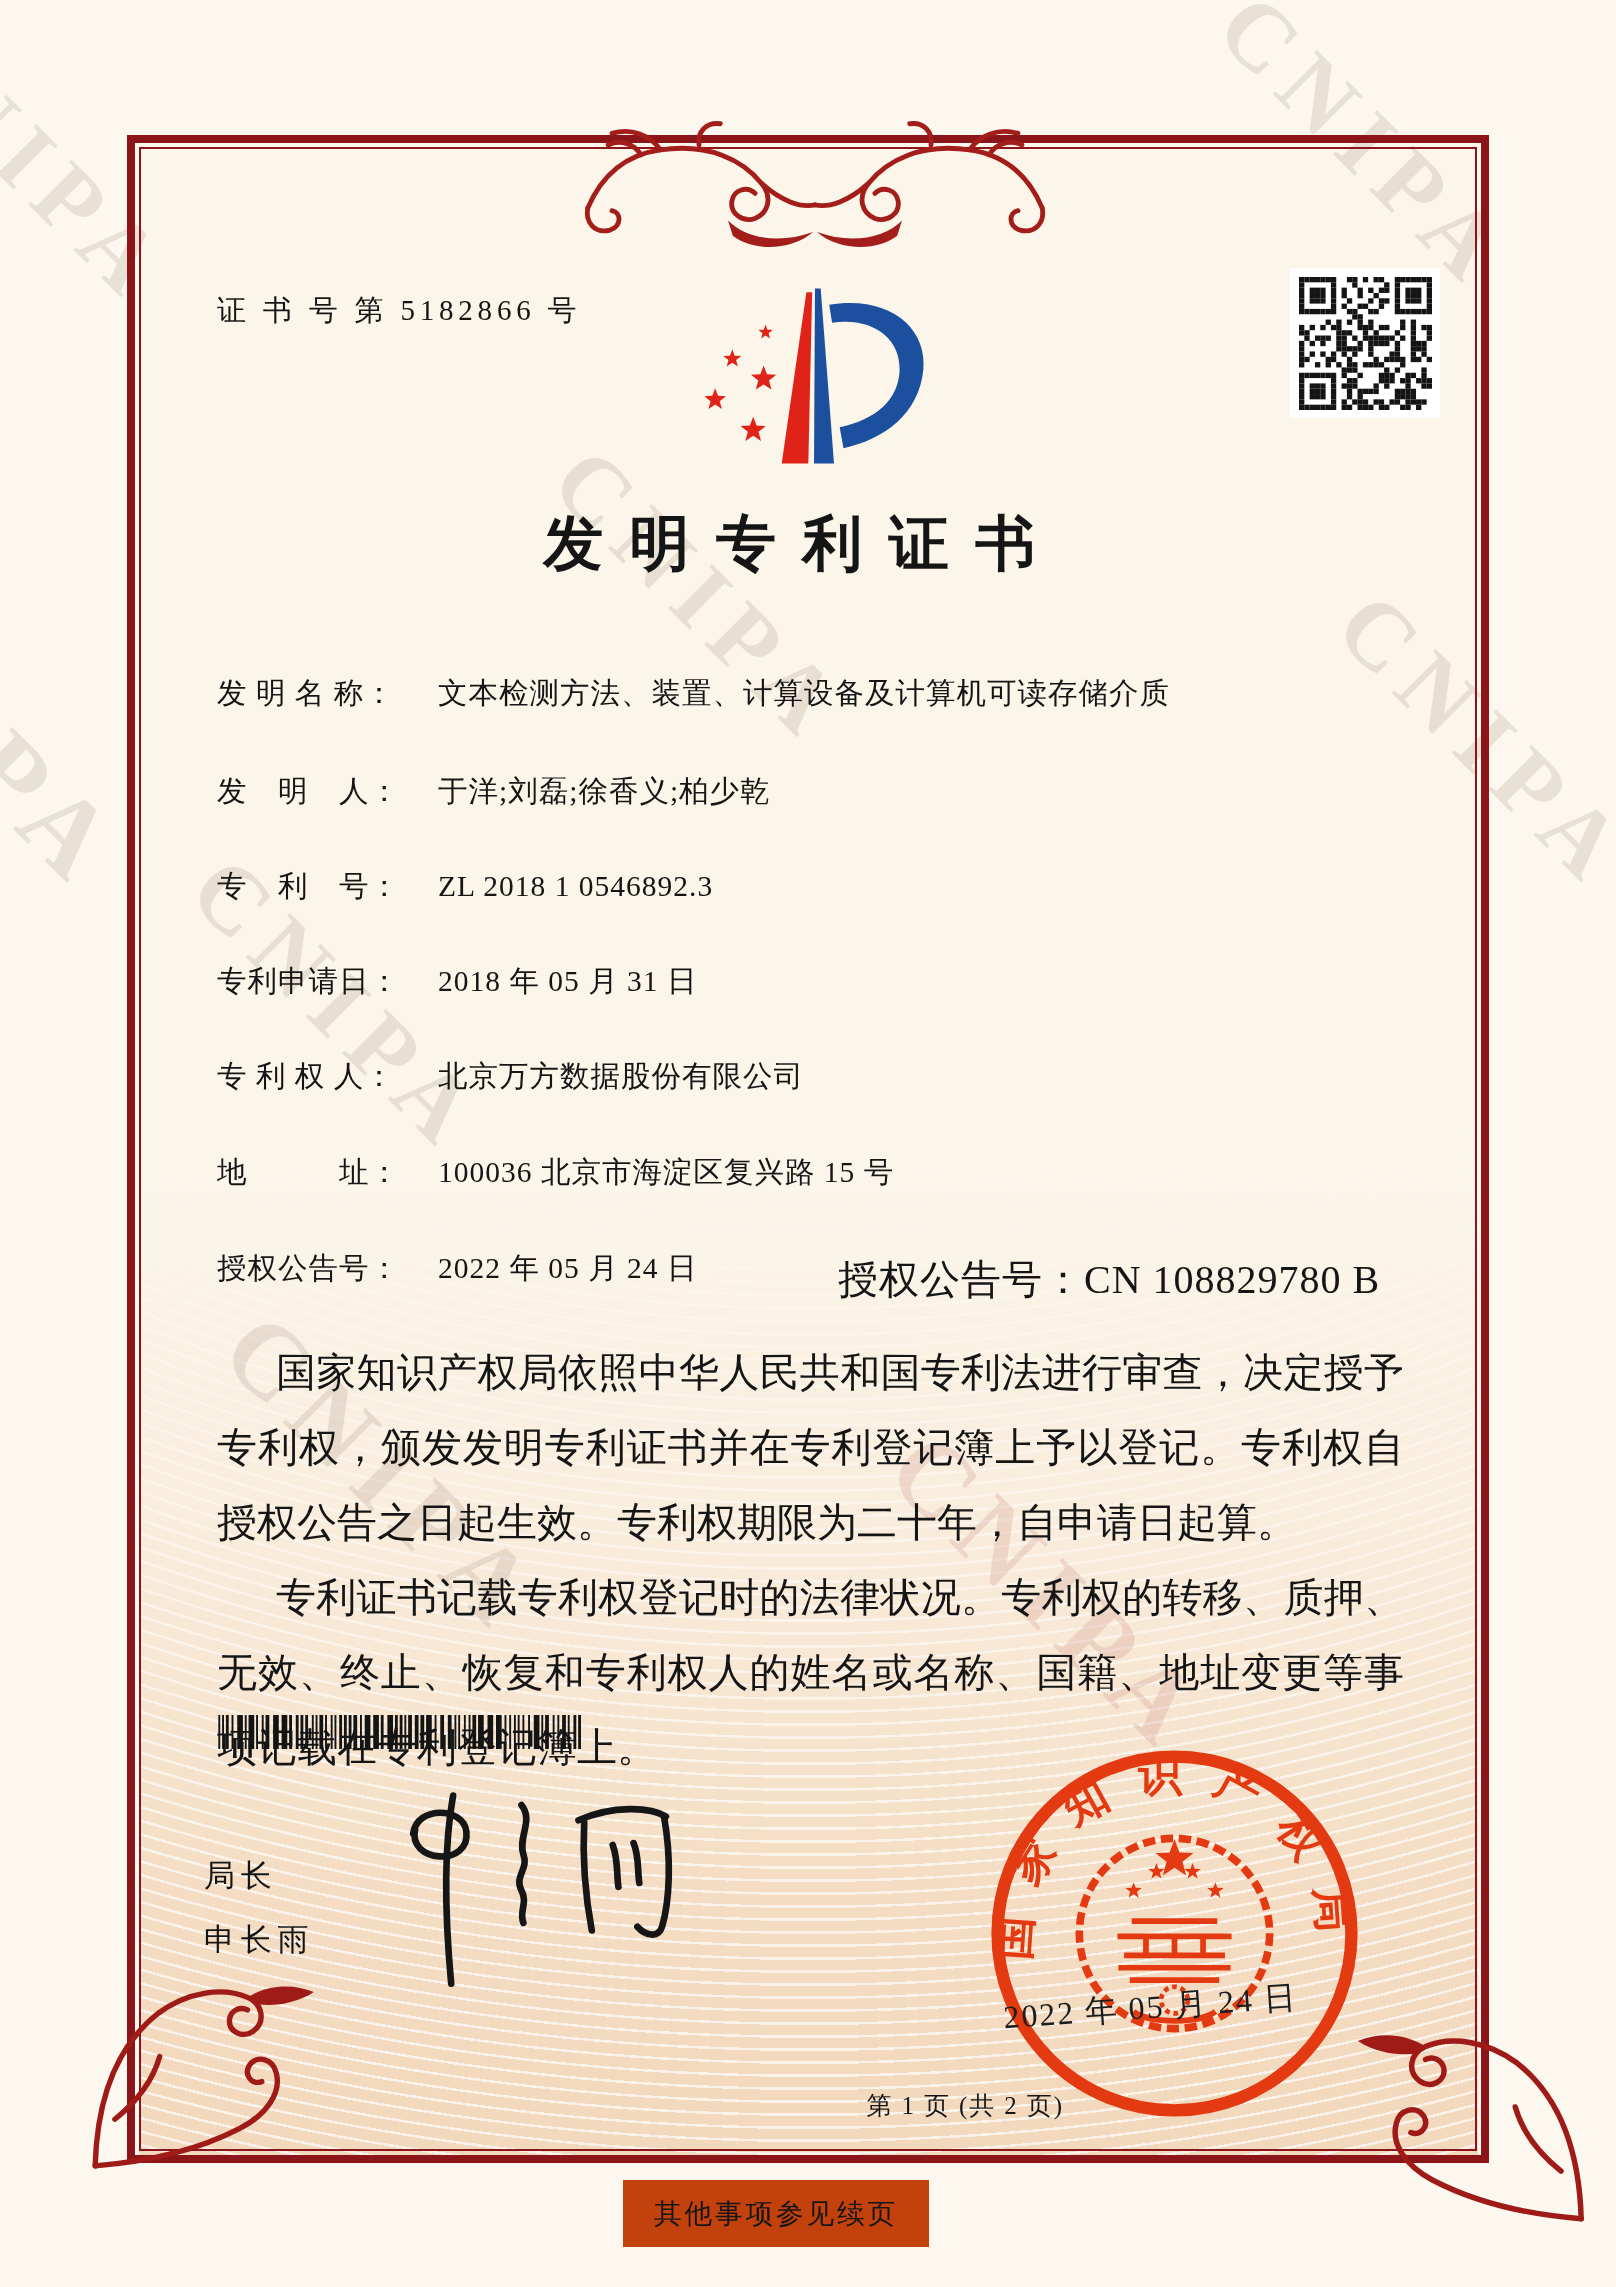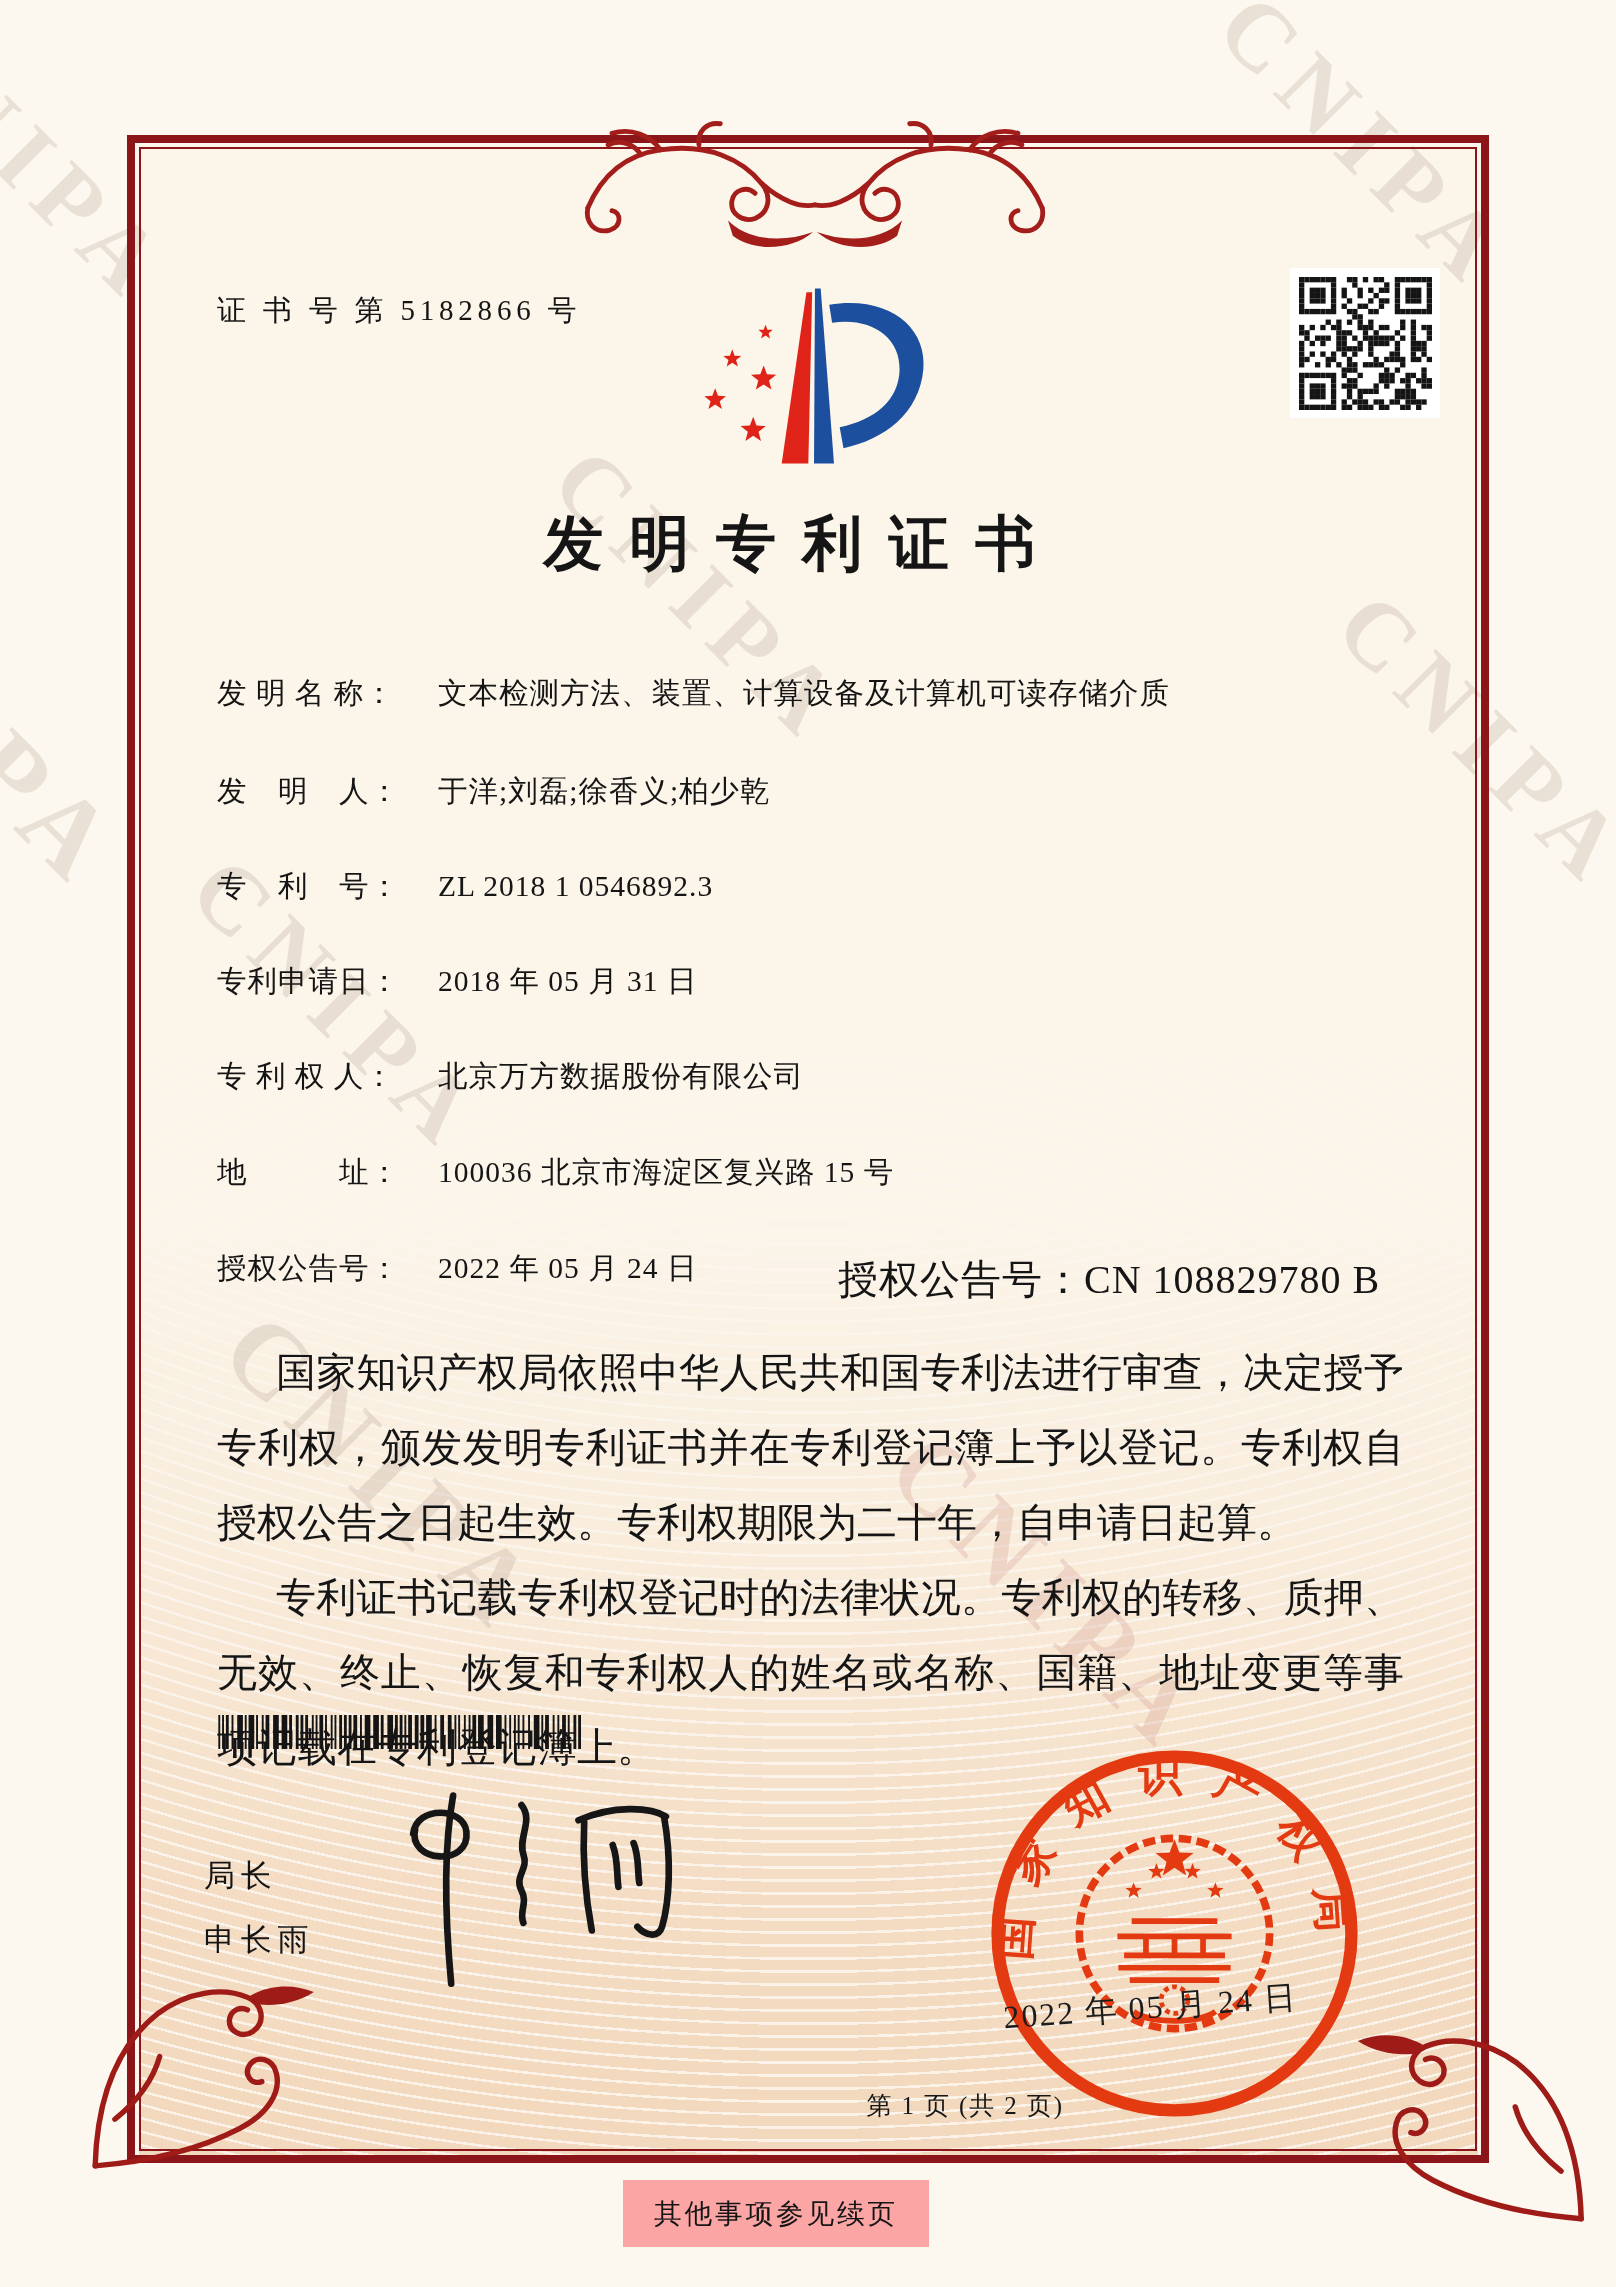--- a/index.html
+++ b/index.html
@@ -27,21 +27,21 @@
   .title{left:0;top:504px;width:1584px;text-align:center;font-size:60px;font-weight:bold;
          letter-spacing:5.7px;white-space:nowrap}
   .row{left:217px;font-size:29.5px;letter-spacing:1px;white-space:nowrap;line-height:1}
   .lbl{display:inline-block;min-width:221px}
   .grant-no{left:838px;top:1252px;font-size:40px;letter-spacing:1px;white-space:nowrap}
   .body-text{left:217px;top:1335px;width:1187px;font-size:40px;line-height:75px;text-align:justify}
   .body-text p{margin:0;text-indent:59px}
   .officer{left:204px;font-size:31px;letter-spacing:5.7px;
            font-family:Liberation Serif, serif}
   .page-num{left:493px;top:2089px;width:571px;text-align:right;font-size:25px;letter-spacing:1.9px}
-  .note-box{left:623px;top:2180px;width:306px;height:67px;background:#fca5a5;
+  .note-box{left:623px;top:2180px;width:306px;height:67px;background:#c2410c;
             display:flex;align-items:center;justify-content:center}
   .note-box span{font-size:27.6px;letter-spacing:2.9px}
   
   svg{display:block}
   .seal-date{left:951px;top:1986px;width:399px;text-align:center;font-size:32px;
              letter-spacing:1.9px;color:#1c1c1c;transform:rotate(-4deg);white-space:nowrap}
 </style>
 </head>
 <body>
 

